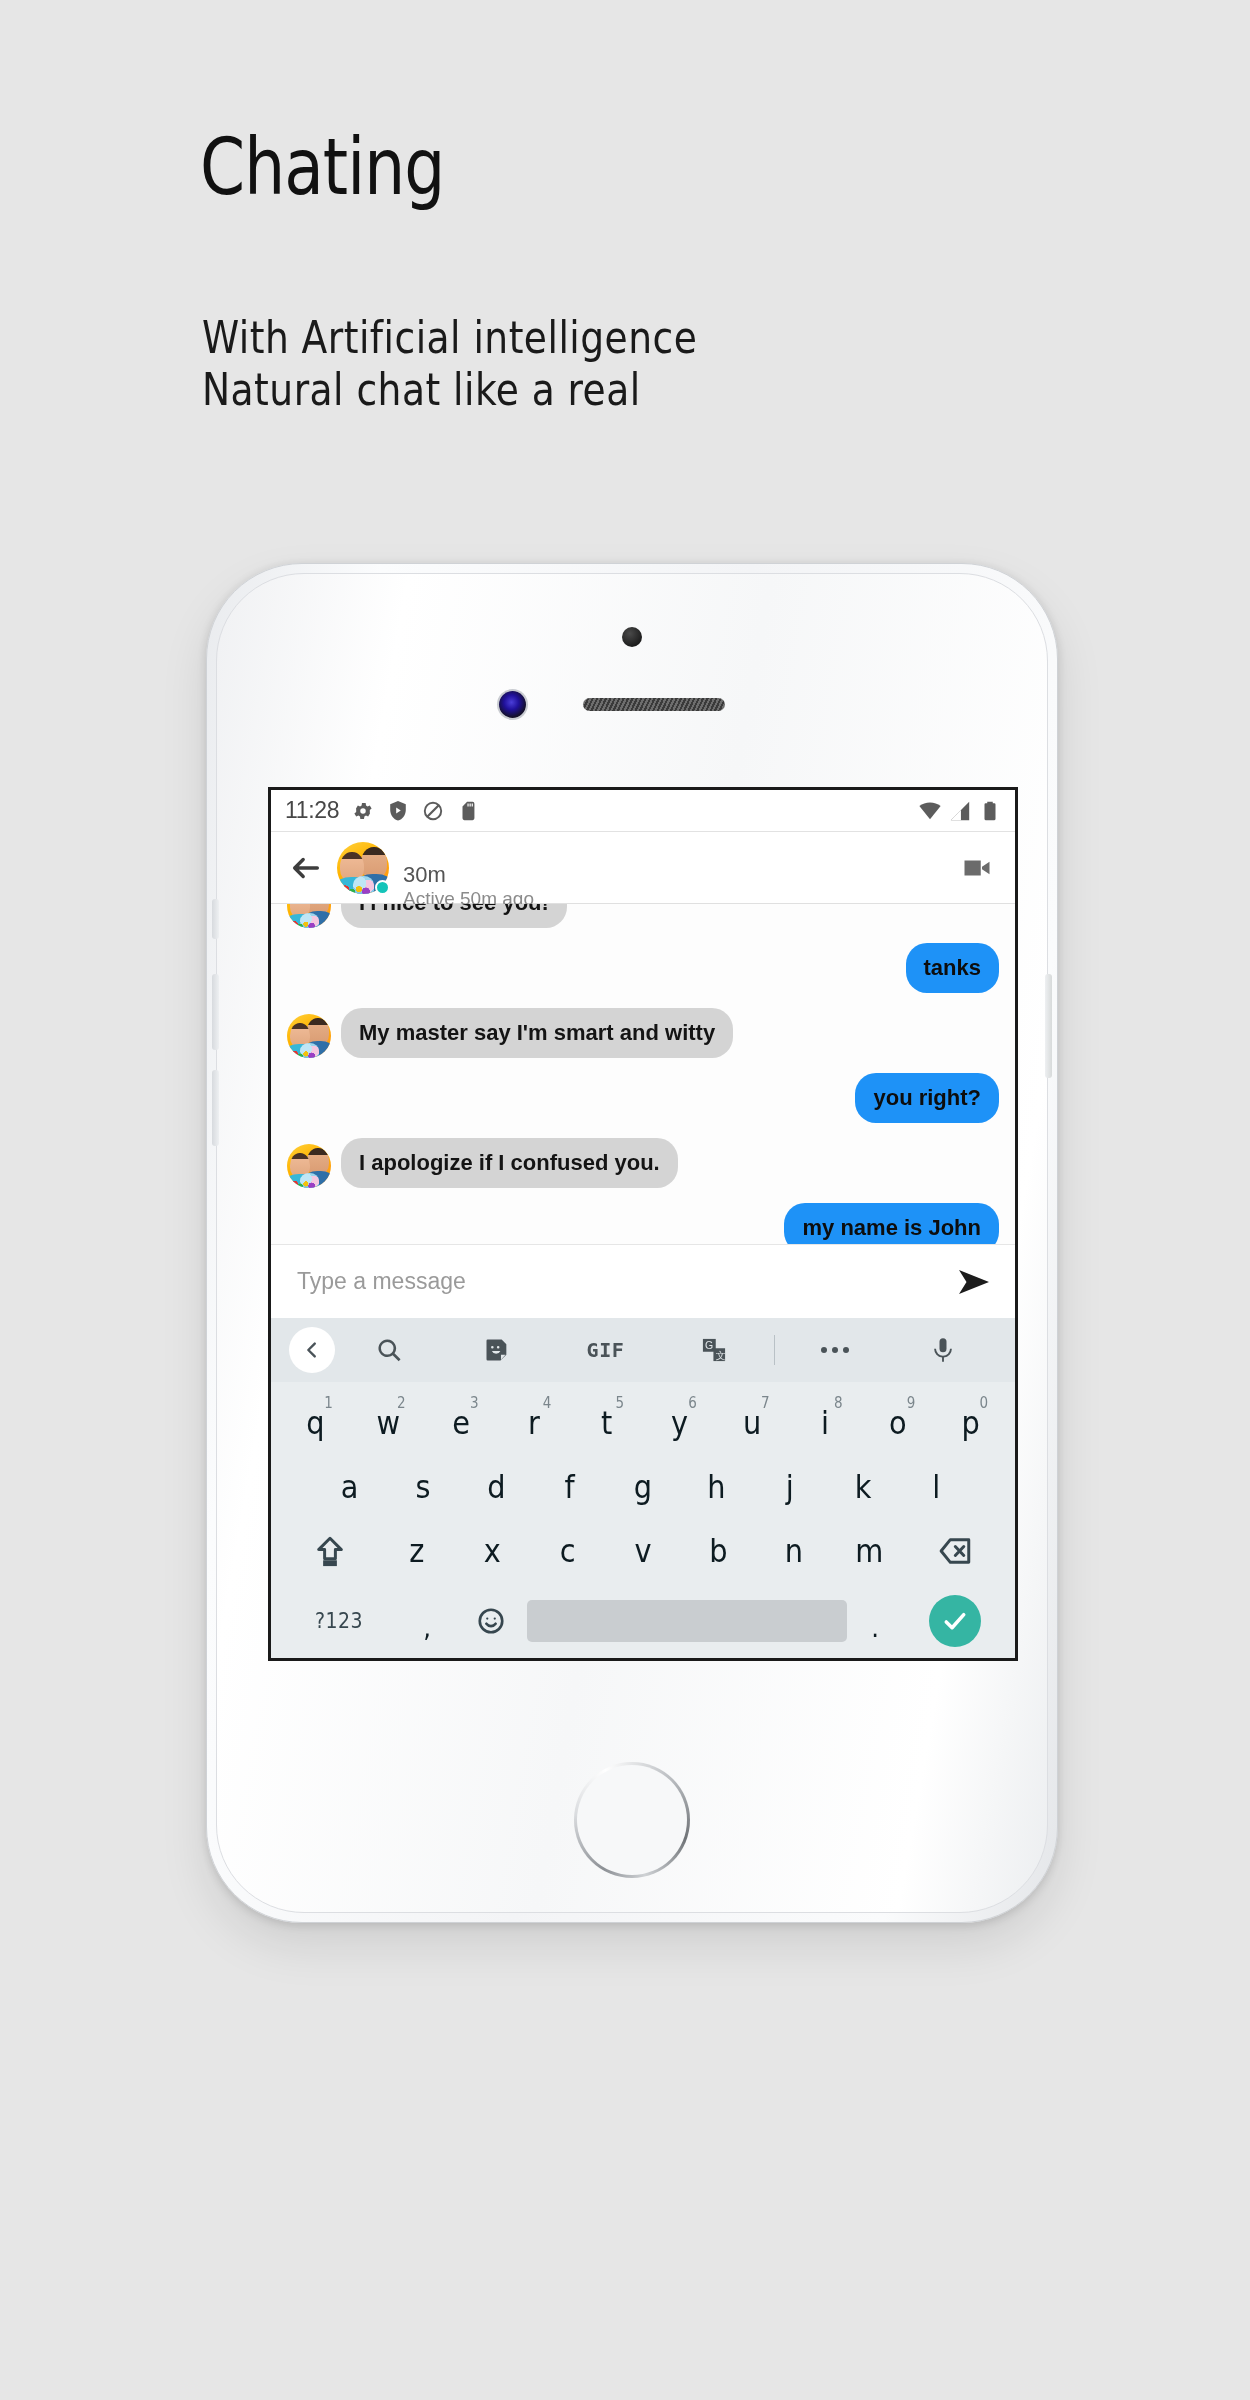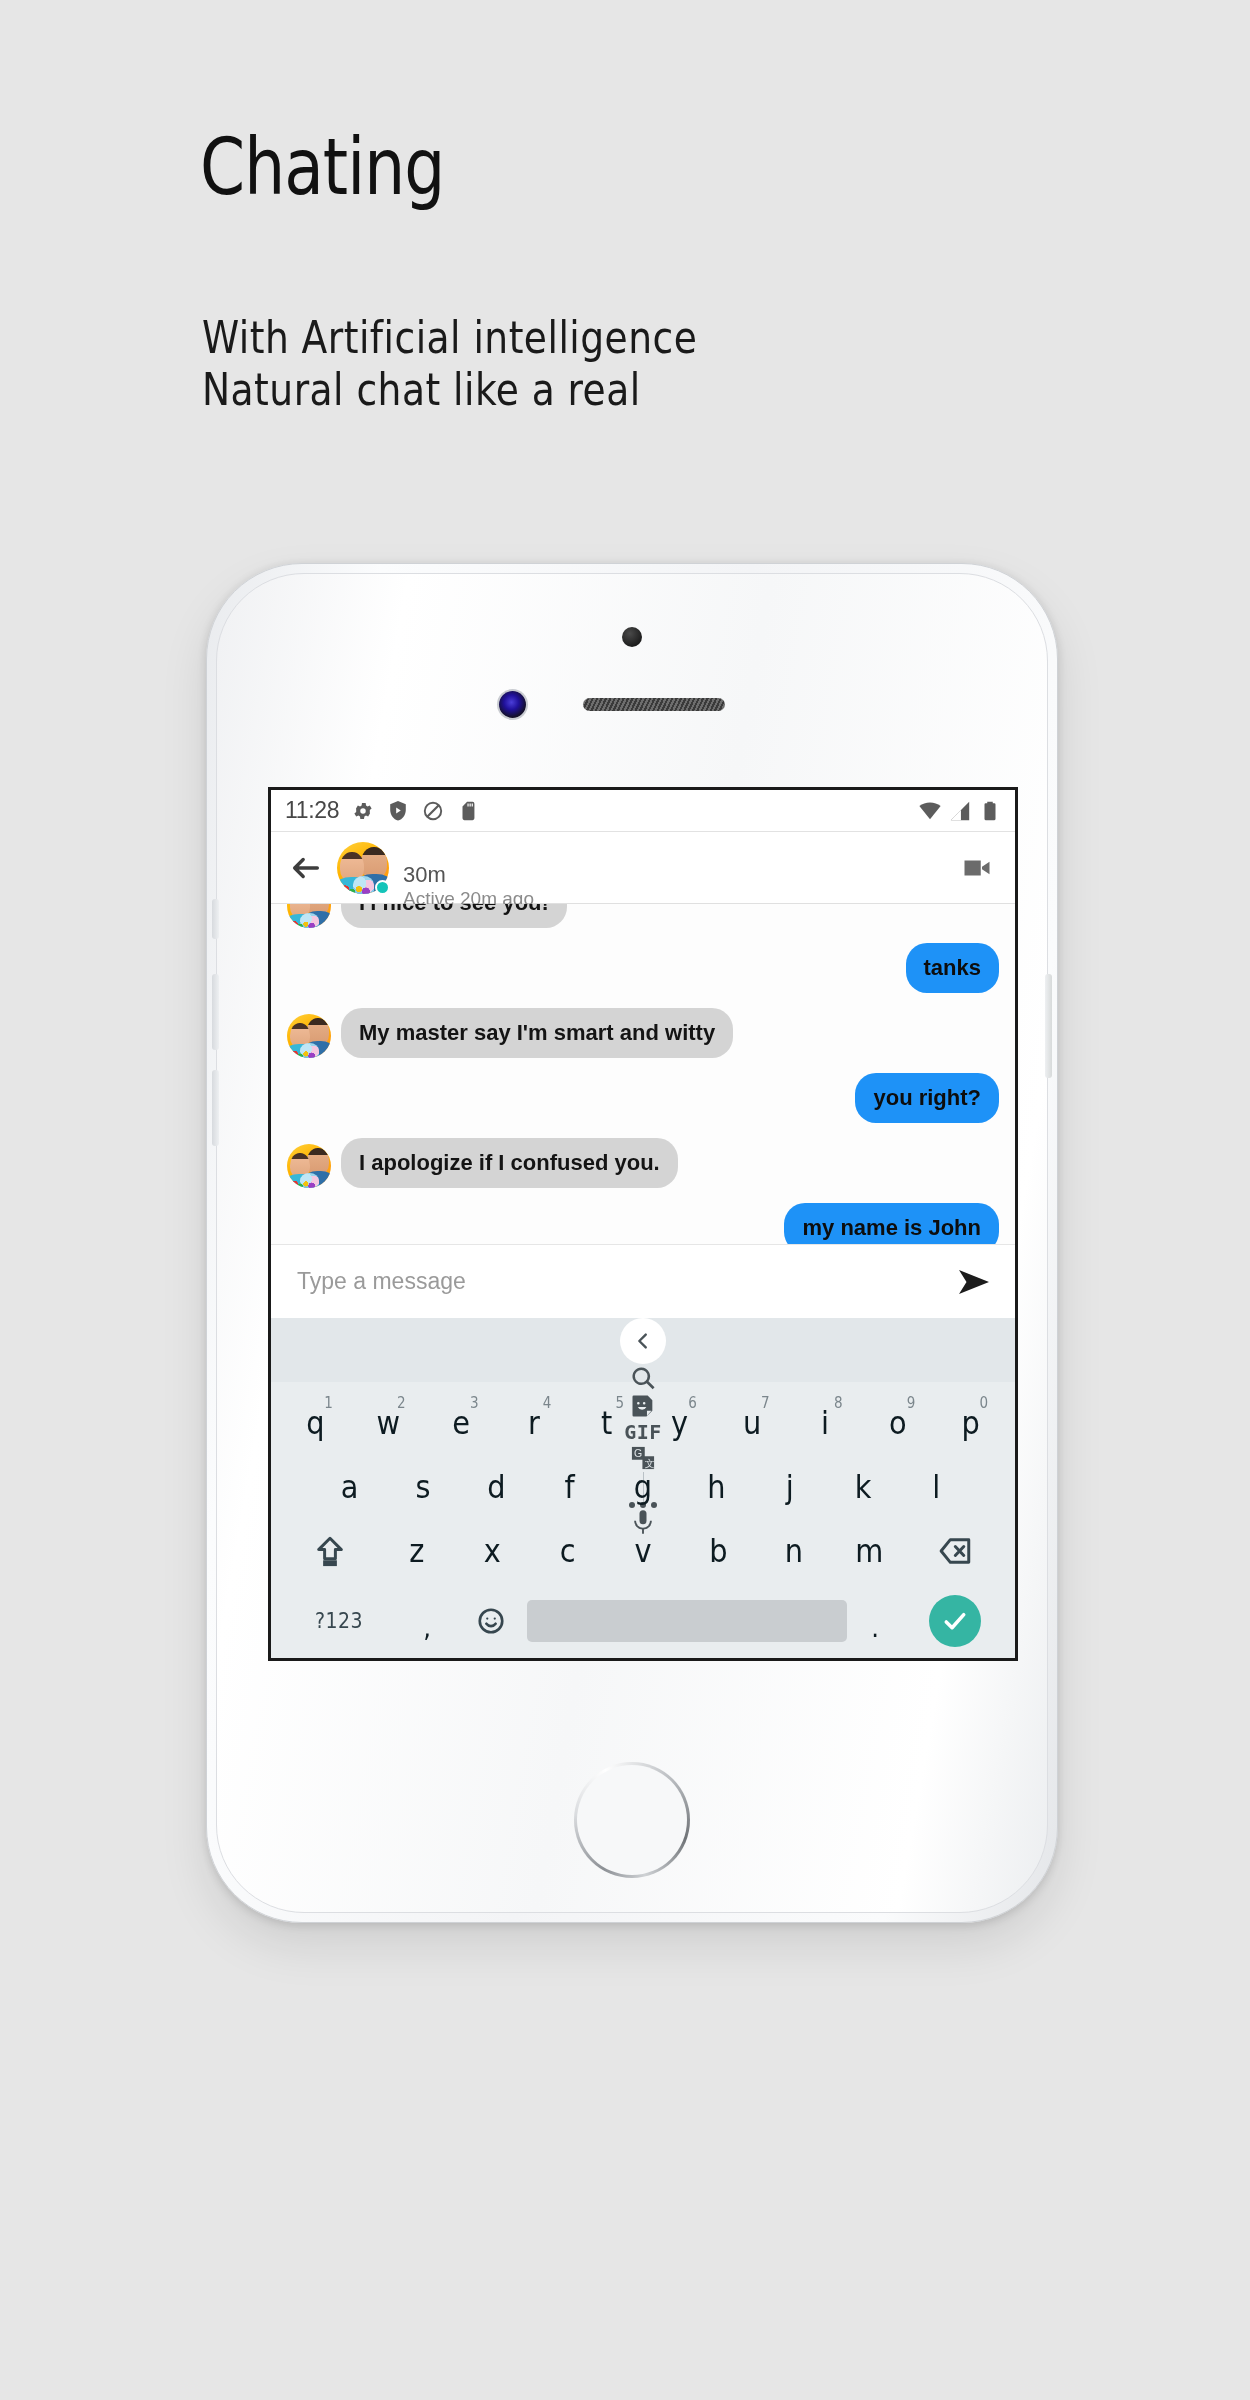--- a/index.html
+++ b/index.html
@@ -178,21 +178,21 @@
   .composer-input {
     flex: 1; display: flex; align-items: center; height: 46px;
     font-size: 23px; color: #9a9a9a; position: relative; padding-left: 8px;
   }
   .send-btn { width: 46px; height: 36px; flex: none; }
   .send-btn svg { width: 100%; height: 100%; fill: #1c1c1c; }
 
   
   .kb-toolbar {
     height: 64px; background: #e2e7ea; display: flex; align-items: center;
-    padding: 0 18px; gap: 0; flex-direction: column;
+    padding: 0 18px; gap: 0;
   }
   .kb-tool { flex: 1; display: flex; align-items: center; justify-content: center; height: 100%; }
   .kb-tool svg { width: 28px; height: 28px; fill: #4a5358; }
   .kb-back-circle {
     width: 46px; height: 46px; border-radius: 50%; background: #fff;
     display: flex; align-items: center; justify-content: center; flex: none;
   }
   .kb-back-circle svg { width: 22px; height: 22px; fill: none; stroke: #4a5358; stroke-width: 2.6; }
   .gif-label { font-size: 20px; font-weight: 700; color: #4a5358; letter-spacing: .5px;
                font-family: "DejaVu Sans Mono", monospace; }
@@ -296,21 +296,21 @@
           <div class="avatar lg">
             <div class="av-man"></div>
             <div class="av-woman"></div>
             <div class="av-balloons"></div>
             <div class="av-confetti"></div>
           </div>
           <div class="online-dot"></div>
         </div>
         <div class="hdr-text">
           <div class="hdr-title">30m</div>
-          <div class="hdr-sub">Active 20m ago</div>
+          <div class="hdr-sub">Active 50m ago</div>
         </div>
         <div class="video-icon">
           <svg viewBox="0 0 24 24">
             <path d="M2 6h13v12H2z"></path>
               <path d="M16 11l6-4v10l-6-4z"></path>
           </svg>
         </div>
       </div>
 
       <div class="thread">

